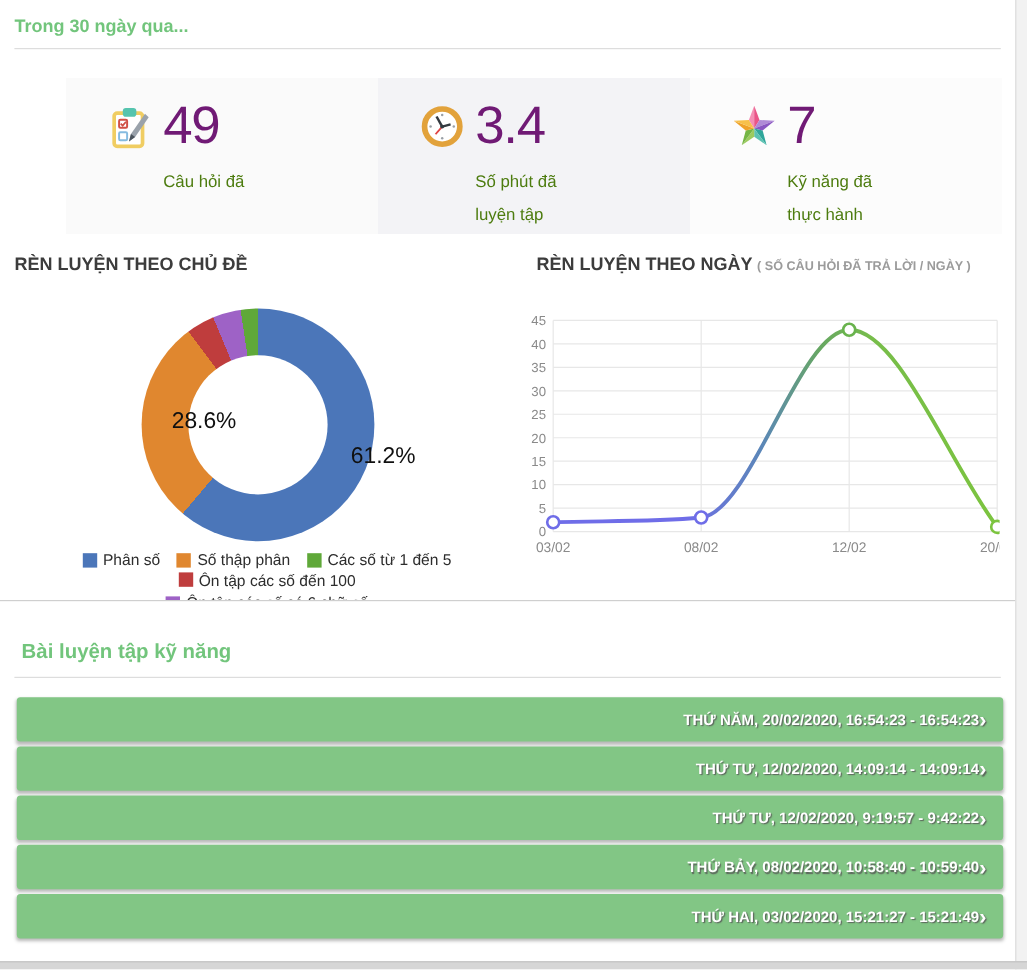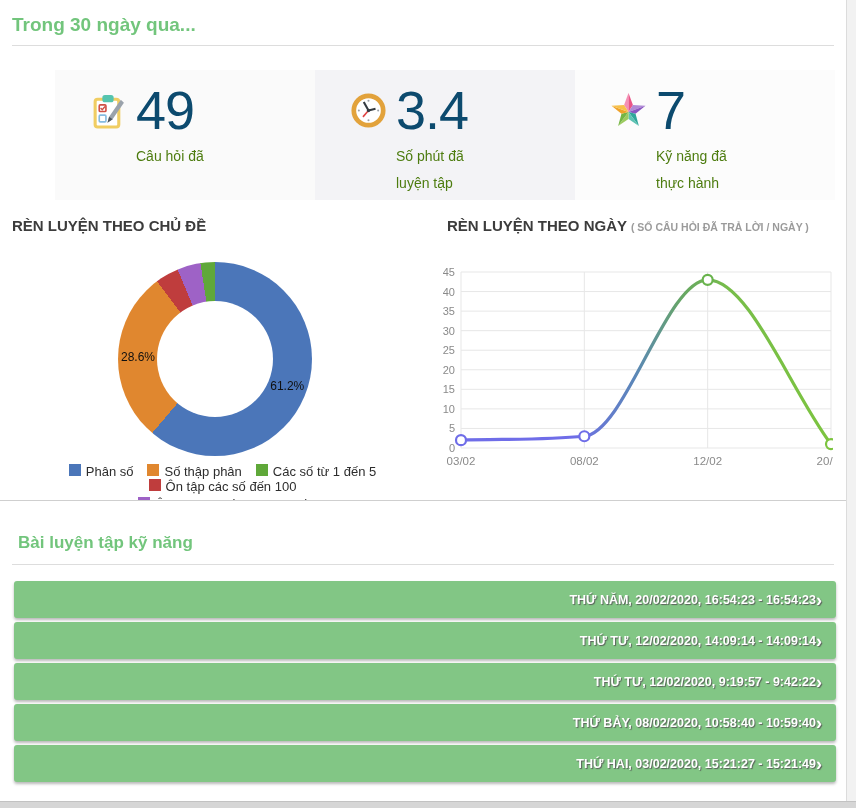--- a/index.html
+++ b/index.html
@@ -3,51 +3,51 @@
 <meta charset="utf-8">
 <style>
   * { box-sizing: border-box; margin: 0; padding: 0; }
   html,body { width:856px; height:808px; overflow:hidden; background:#fff;
     font-family:"Liberation Sans","DejaVu Sans",sans-serif; position:relative; }
 
   .page { position:relative; width:856px; height:808px; }
 
   
   .sec-top { height:500px; padding:0 22px 0 12px; overflow:hidden; }
-  .sec-title-green { color:#72c57c; font-size:19px; font-weight:bold; margin-top:14px; }
+  .sec-title-green { color:#72c57c; font-size:15px; font-weight:bold; margin-top:14px; }
   .divider { border:none; border-top:1px solid #ddd; margin-top:9px; }
 
   .cards { display:flex; width:780px; height:130px; margin:24px 0 0 43px; }
   .stat-card { width:260px; height:130px; padding-top:17px; }
   .stat-card.c0 { background:#fafafa; }
   .stat-card.c1 { background:#f3f3f6; }
   .stat-card.c2 { background:#fcfcfc; }
   .stat-inner { width:190px; margin:0 auto; }
   .stat-top { display:flex; align-items:center; gap:9px; height:46px; }
   .stat-icon svg { width:37px; height:37px; display:block; }
-  .stat-value { font-size:54px; color:#0c4a6e; letter-spacing:-1px; line-height:1; }
+  .stat-value { font-size:44px; color:#701a75; letter-spacing:-1px; line-height:1; }
   .stat-label { margin:10px 0 0 46px; font-size:14px; color:#4d7c0f; line-height:27px; }
 
   
   .charts { display:flex; margin-top:16px; }
   .chart-col.left  { width:421px; }
   .chart-col.right { width:401px; }
   .chart-h { font-size:15px; font-weight:bold; color:#3c3c3c; line-height:20px; }
   .chart-col.right .chart-h { padding-left:14px; }
   .chart-h .sub { font-size:10.5px; color:#9b9b9b; font-weight:bold;text-align:center; }
 
   .donut-wrap { position:relative; width:194px; height:194px; border-radius:50%;
     margin:26px 0 0 106px; }
   .donut-hole { position:absolute; inset:39px; background:#fff; border-radius:50%; }
-  .slice-label { position:absolute; transform:translate(-50%,-50%); font-size:12px;
-    color:#101010; white-space:nowrap; }
+  .slice-label { position:absolute; transform:translate(-50%,-50%); font-size:19px;
+    color:#101010; white-space:nowrap;margin-left:32px; }
 
   .legend { margin-top:8px; text-align:center; font-size:13px; color:#2d2d2d; }
   .legend-line { margin-bottom:3px; }
-  .legend-item { display:inline-flex; align-items:flex-start; margin:0 7px; }
+  .legend-item { display:inline-flex; align-items:center; margin:0 7px; }
   .legend-swatch { display:inline-block; width:12px; height:12px; margin-right:5px; }
 
   .line-chart-svg { display:block; margin-top:25px; }
 
   
   .sec-bottom { border-top:1px solid #cfcfcf; height:307px; padding:16px 22px 0 12px; }
   .skills-title { color:#72c57c; font-size:17px; font-weight:bold; margin:16px 0 0 6px; }
   .skills-divider { border:none; border-top:1px solid #ddd; margin-top:11px; }
   .skill-rows { margin:16px 0 0 2px; }
   .skill-row { width:822px; height:37px; margin-bottom:4px; background:#82c685;

